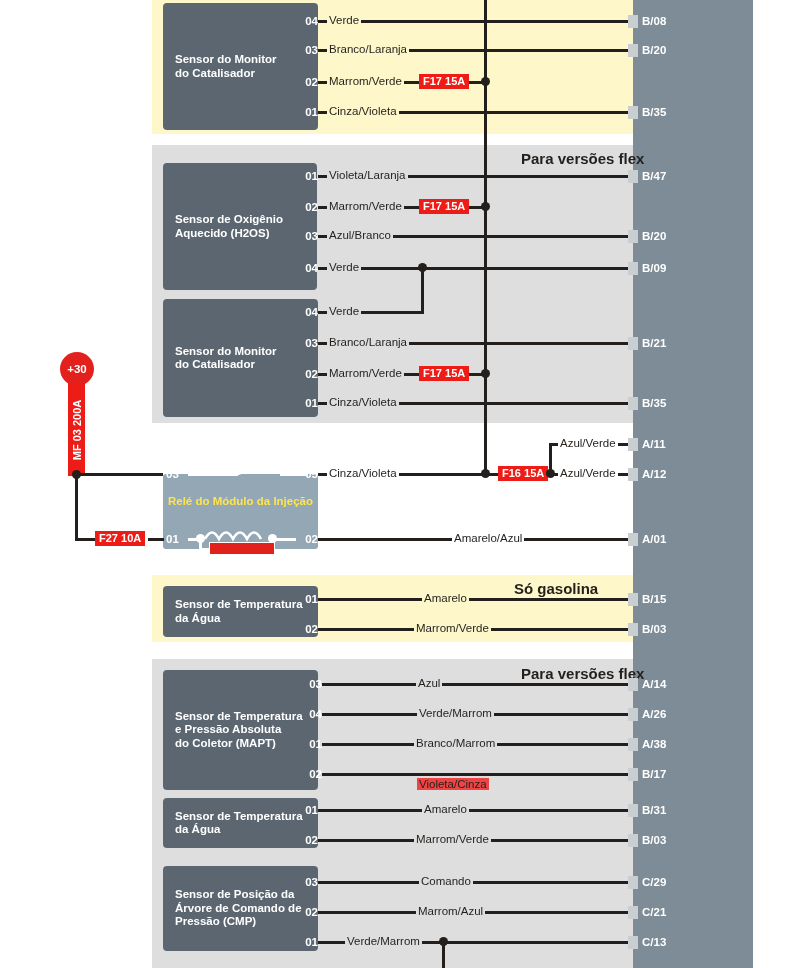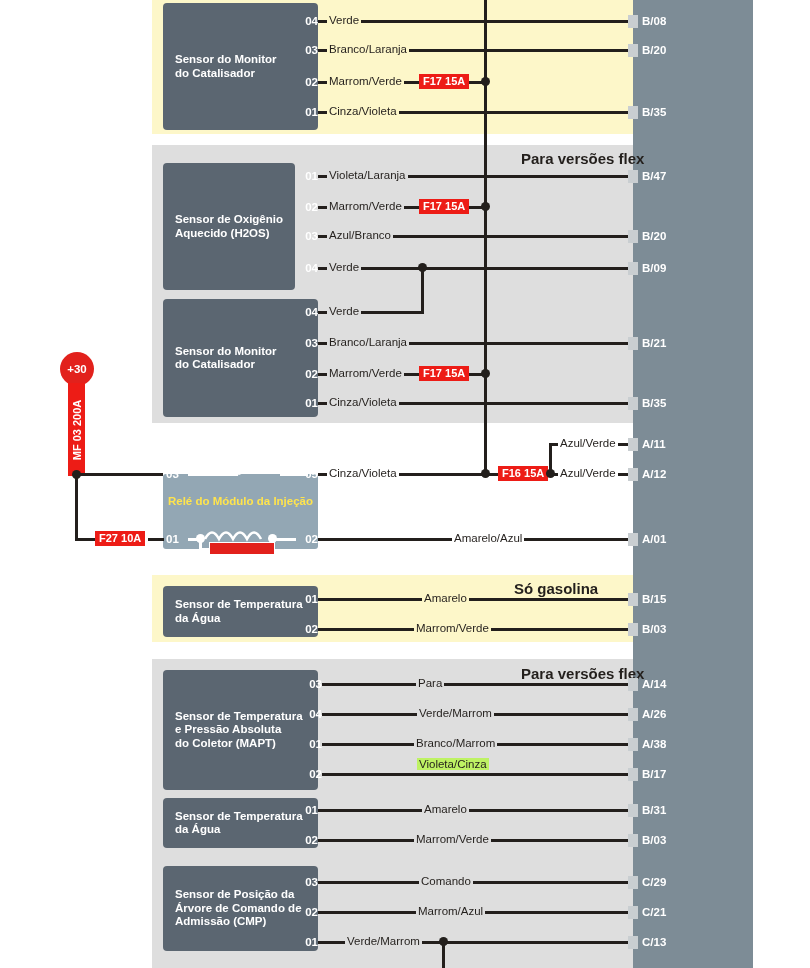--- a/index.html
+++ b/index.html
@@ -117,21 +117,21 @@
   <div class="pin" style="left:296px;top:106px;width:22px;">01</div>
   <div class="wire-h" style="left:318px;top:111px;width:315px;"></div>
   <div class="wlabel" style="left:327px;top:105px;background:#fdf7c9;">Cinza/Violeta</div>
   <div class="terminal" style="left:628px;top:106px;">
     <div class="tab"></div>
     <div class="tlabel">B/35</div>
   </div>
 
   <div class="sect-head" style="left:521px;top:150px;">Para versões flex</div>
 
-  <div class="sensor-block" style="left:163px;top:163px;width:132px;height:127px;">
+  <div class="sensor-block" style="left:163px;top:163px;width:154px;height:127px;">
     <div>
       <span>Sensor de Oxigênio</span>
       <span>Aquecido (H2OS)</span>
     </div>
   </div>
 
   <div class="pin" style="left:296px;top:170px;width:22px;">01</div>
   <div class="wire-h" style="left:318px;top:175px;width:315px;"></div>
   <div class="wlabel" style="left:327px;top:169px;background:#dedede;">Violeta/Laranja</div>
   <div class="terminal" style="left:628px;top:170px;">
@@ -292,42 +292,42 @@
   <div class="sect-head" style="left:521px;top:665px;">Para versões flex</div>
   <div class="sensor-block" style="left:163px;top:670px;width:155px;height:120px;">
     <div>
       <span>Sensor de Temperatura</span>
       <span>e Pressão Absoluta</span>
       <span>do Coletor (MAPT)</span>
     </div>
   </div>
   <div class="pin" style="left:300px;top:678px;width:22px;">03</div>
   <div class="wire-h" style="left:322px;top:683px;width:311px;"></div>
-  <div class="wlabel" style="left:416px;top:677px;background:#dedede;">Para</div>
+  <div class="wlabel" style="left:416px;top:677px;background:#dedede;">Azul</div>
   <div class="terminal" style="left:628px;top:678px;">
     <div class="tab"></div>
     <div class="tlabel">A/14</div>
   </div>
   <div class="pin" style="left:300px;top:708px;width:22px;">04</div>
   <div class="wire-h" style="left:322px;top:713px;width:311px;"></div>
   <div class="wlabel" style="left:417px;top:707px;background:#dedede;">Verde/Marrom</div>
   <div class="terminal" style="left:628px;top:708px;">
     <div class="tab"></div>
     <div class="tlabel">A/26</div>
   </div>
   <div class="pin" style="left:300px;top:738px;width:22px;">01</div>
   <div class="wire-h" style="left:322px;top:743px;width:311px;"></div>
   <div class="wlabel" style="left:414px;top:737px;background:#dedede;">Branco/Marrom</div>
   <div class="terminal" style="left:628px;top:738px;">
     <div class="tab"></div>
     <div class="tlabel">A/38</div>
   </div>
   <div class="pin" style="left:300px;top:768px;width:22px;">02</div>
   <div class="wire-h" style="left:322px;top:773px;width:311px;"></div>
-  <div class="wlabel" style="left:417px;top:758px;background:#bef264;">Violeta/Cinza</div>
+  <div class="wlabel" style="left:417px;top:778px;background:#ef4444;">Violeta/Cinza</div>
   <div class="terminal" style="left:628px;top:768px;">
     <div class="tab"></div>
     <div class="tlabel">B/17</div>
   </div>
 
   <div class="sensor-block" style="left:163px;top:798px;width:155px;height:50px;">
     <div>
       <span>Sensor de Temperatura</span>
       <span>da Água</span>
     </div>
@@ -344,21 +344,21 @@
   <div class="wlabel" style="left:414px;top:833px;background:#dedede;">Marrom/Verde</div>
   <div class="terminal" style="left:628px;top:834px;">
     <div class="tab"></div>
     <div class="tlabel">B/03</div>
   </div>
 
   <div class="sensor-block" style="left:163px;top:866px;width:155px;height:85px;">
     <div>
       <span>Sensor de Posição da</span>
       <span>Árvore de Comando de</span>
-      <span>Admissão (CMP)</span>
+      <span>Pressão (CMP)</span>
     </div>
   </div>
   <div class="pin" style="left:296px;top:876px;width:22px;">03</div>
   <div class="wire-h" style="left:318px;top:881px;width:315px;"></div>
   <div class="wlabel" style="left:419px;top:875px;background:#dedede;">Comando</div>
   <div class="terminal" style="left:628px;top:876px;">
     <div class="tab"></div>
     <div class="tlabel">C/29</div>
   </div>
   <div class="pin" style="left:296px;top:906px;width:22px;">02</div>

